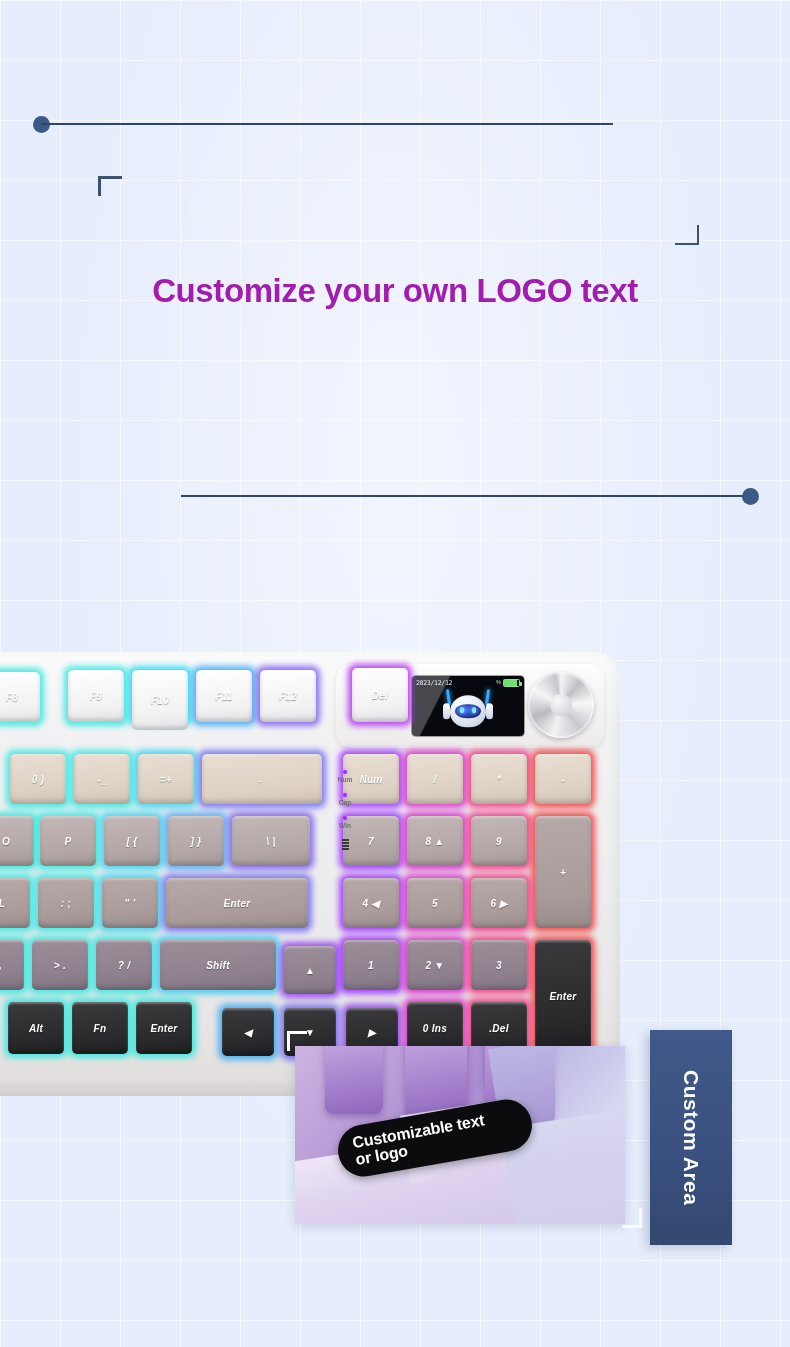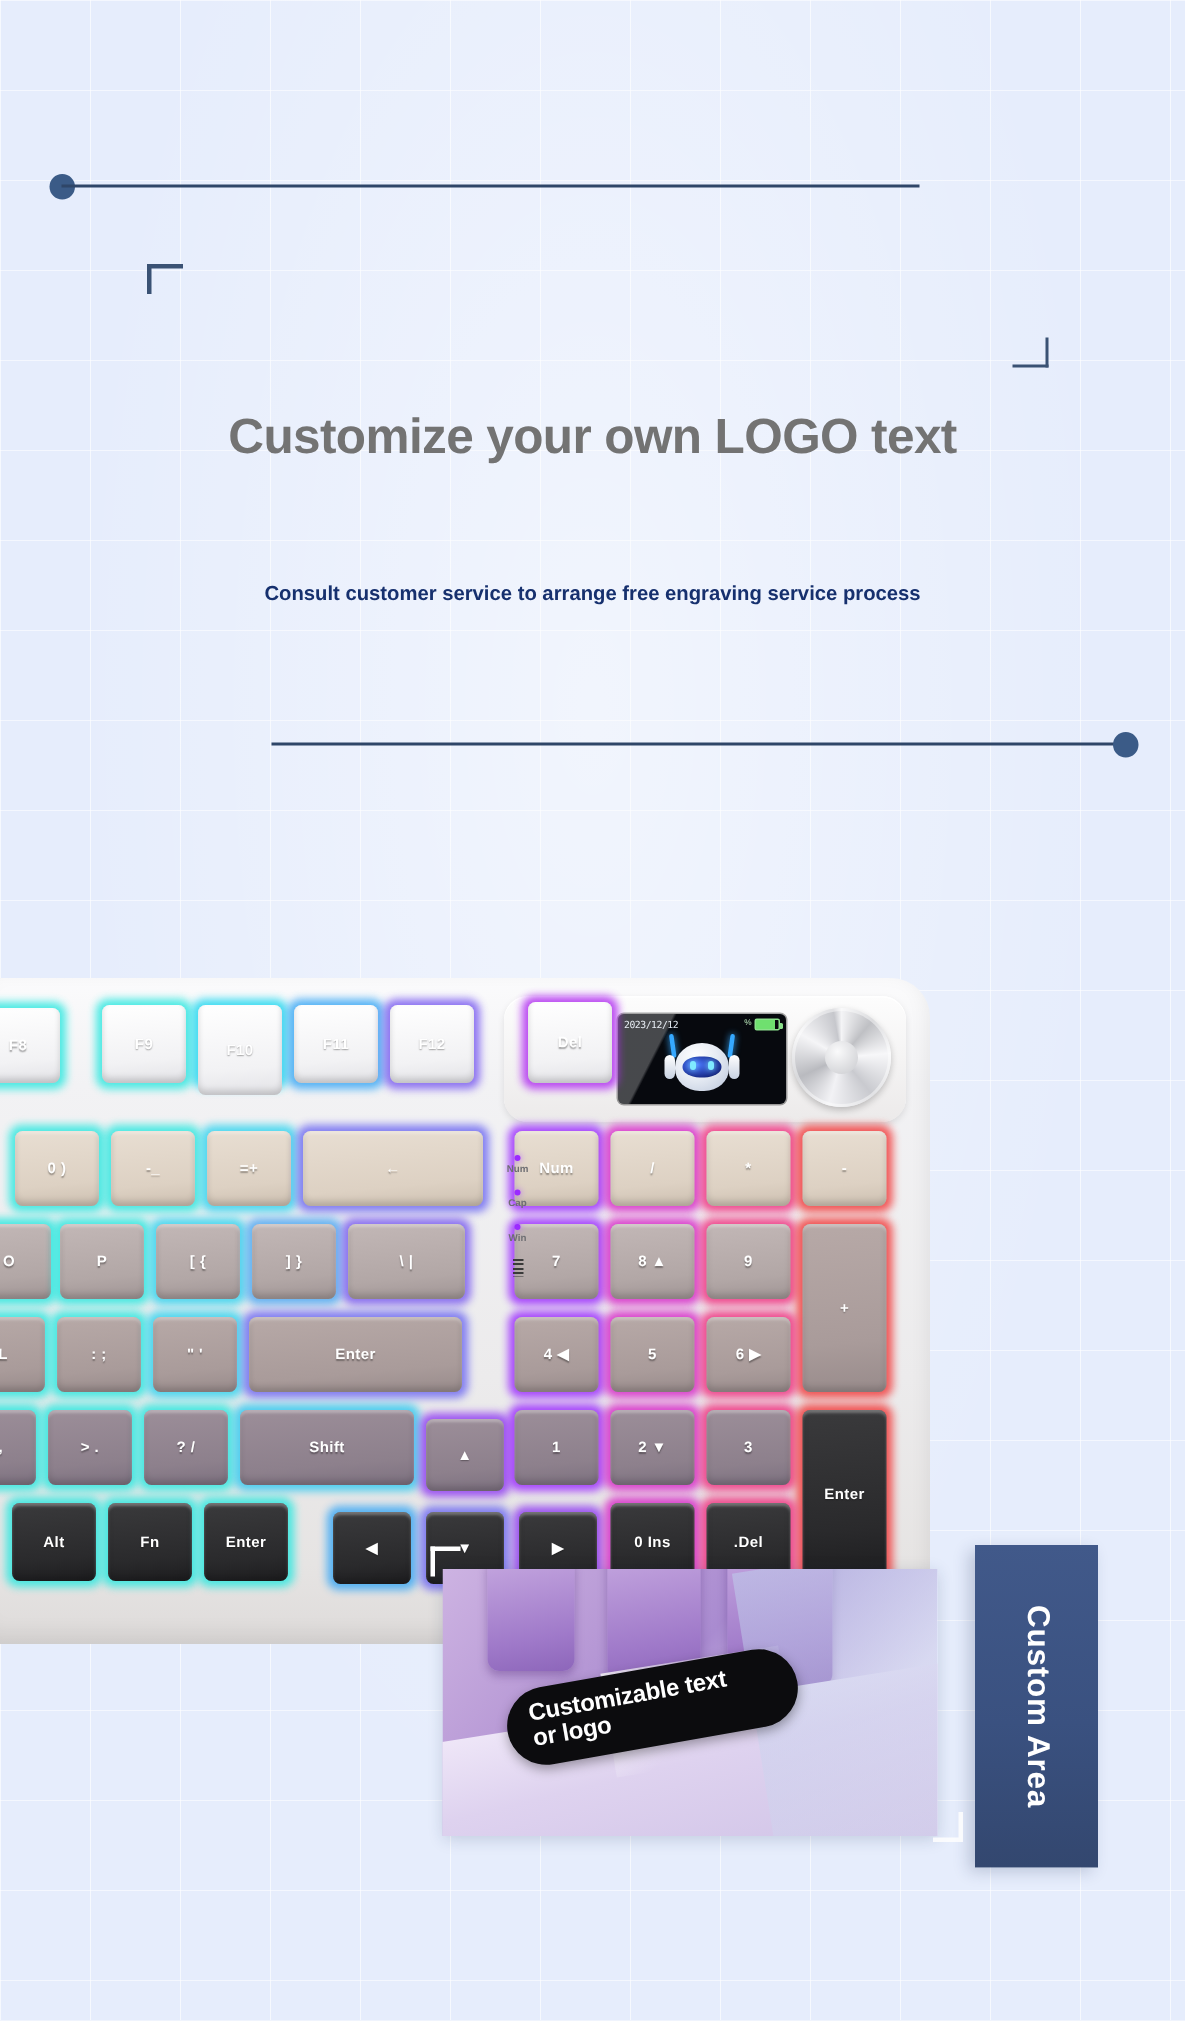--- a/index.html
+++ b/index.html
@@ -74,21 +74,21 @@
   .subhead {
     position: absolute; left: 0; top: 193px; width: 790px;
     text-align: center;
     font-size: 19px; font-weight: bold; letter-spacing: -0.2px;
     color: #1f7ae0;
   }
   .title {
     position: absolute; left: 0; top: 272px; width: 790px;
     text-align: center;
     font-size: 33px; font-weight: bold; letter-spacing: -0.4px;
-    color: #737373;
+    color: #a21caf;
   }
   .lead {
     position: absolute; left: 0; top: 388px; width: 790px;
     text-align: center;
     font-size: 13.5px; font-weight: bold; color: #16306e;
   }
   .note {
     position: absolute; left: 95px; top: 415px; width: 600px;
     text-align: center; line-height: 1.22;
     font-size: 11.6px; font-weight: bold; color: #16306e;
@@ -186,21 +186,21 @@
   .key {
     position: absolute;
     border-radius: 5px;
     display: flex; align-items: center; justify-content: center;
     color: #ffffff;
     font-size: 10px; font-weight: bold;
     text-shadow: 0 1px 1px rgba(0,0,0,.35);
     letter-spacing: 0.3px;
     box-shadow: inset 0 -3px 4px rgba(0,0,0,.16), inset 0 2px 2px rgba(255,255,255,.30);
   }
-  .key .lbl { pointer-events:none; }
+  .key .lbl { pointer-events:none;font-style:italic; }
   .glow { position:absolute; border-radius:8px; filter: blur(3px); }
 
   
   .indicators {
     position: absolute; left: 334px; top: 770px;
     width: 22px; height: 130px;
     display: flex; flex-direction: column; align-items: center; gap: 10px;
     z-index: 6;
   }
   .ind { display:flex; flex-direction:column; align-items:center; }
@@ -287,21 +287,20 @@
 
   <div class="rule-top">
     <div class="dot"></div>
     <div class="line"></div>
   </div>
 
   <div class="bracket tl"></div>
   <div class="bracket br"></div>
 
   <div class="title">Customize your own LOGO text</div>
-  <div class="lead">Consult customer service to arrange free engraving service process</div>
 
   <div class="rule-bottom">
     <div class="line"></div>
     <div class="dot"></div>
   </div>
 
   <div class="kb-photo">
     <div class="kb-body"></div>
 
     <div class="deck">

